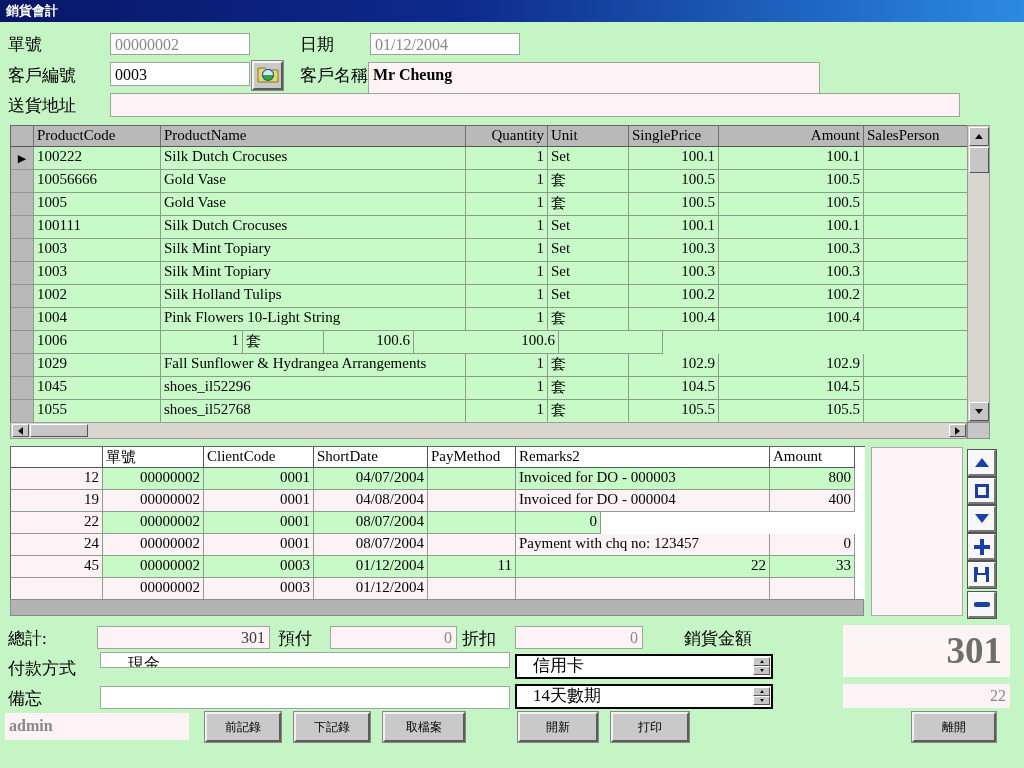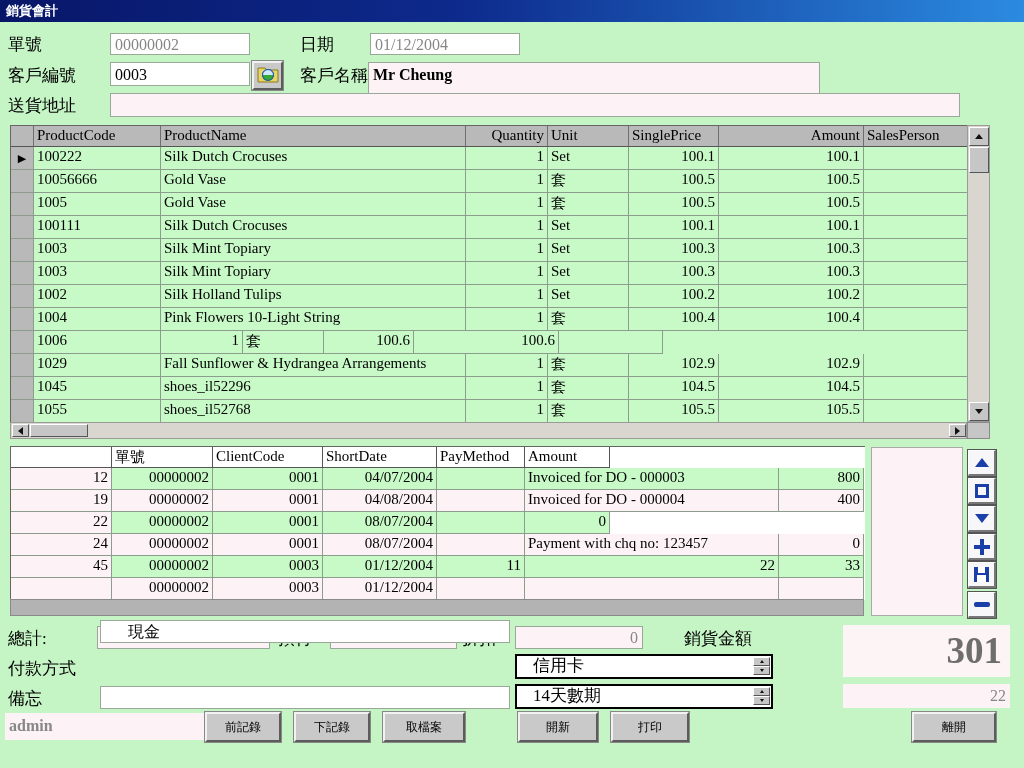--- a/index.html
+++ b/index.html
@@ -29,21 +29,21 @@
   .gc{box-sizing:border-box;border-right:1px solid #8d9d8d;border-bottom:1px solid #8d9d8d;
     font-size:15px;padding:1px 3px;white-space:nowrap;overflow:hidden;height:23px;background:#c8fac8;}
   .gh{background:#b9b9b9;border-right:1px solid #6f6f6f;border-bottom:1px solid #555;height:21px;}
   .sel{background:#b9b9b9;font-size:11px;line-height:20px;text-align:center;color:#000;}
   .w0{width:23px}.w1{width:127px}.w2{width:305px}.w3{width:82px}.w4{width:81px}.w5{width:90px}.w6{width:145px}.w7{width:104px}
   
   .g2 .gc{height:22px;background:#c8fac8;}
   .g2 .gh{background:#fff;border-right:1px solid #555;height:21px;}
   .g2 .grow:nth-child(even) .gc{background:#fdf3f6;}
   .g2 .gc.idcol{background:#fdf3f6;}
-  .v0{width:101px}.v1{width:101px}.v2{width:110px}.v3{width:114px}.v4{width:88px}.v5{width:254px}.v6{width:85px}
+  .v0{width:92px}.v1{width:101px}.v2{width:110px}.v3{width:114px}.v4{width:88px}.v5{width:254px}.v6{width:85px}
   
   .sbtrack{position:absolute;background:#d9d6cf;border:1px solid #9a9a9a;box-sizing:border-box;}
   .sbtn{position:absolute;background:#c6c6c6;border-top:1px solid #fff;border-left:1px solid #fff;
     border-right:1px solid #555;border-bottom:1px solid #555;box-sizing:border-box;
     display:flex;align-items:center;justify-content:center;}
   .thumb{position:absolute;background:#c6c6c6;border-top:1px solid #fff;border-left:1px solid #fff;
     border-right:1px solid #555;border-bottom:1px solid #555;box-sizing:border-box;}
   .tri{width:0;height:0;border:4px solid transparent;}
   .tri.u{border-bottom:5px solid #111;margin-top:-4px;}
   .tri.d{border-top:5px solid #111;margin-bottom:-4px;}
@@ -267,20 +267,21 @@
   </div>
   <div class="graybar" style="left:967px;top:422px;width:23px;height:17px;background:#c6c6c6;"></div>
 
   <div class="gridwrap g2" style="left:10px;top:446px;width:854px;background:#fff;">
     <div class="grow" id="g2head">
         <div class="gc gh v0"></div>
         <div class="gc gh v1">單號</div>
         <div class="gc gh v2">ClientCode</div>
         <div class="gc gh v3">ShortDate</div>
         <div class="gc gh v4">PayMethod</div>
+        <div class="gc gh v5">Remarks2</div>
         <div class="gc gh v6">Amount</div>
       </div>
     <div id="g2body">
         <div class="grow">
           <div class="gc v0 right idcol">12</div>
           <div class="gc v1 right">00000002</div>
           <div class="gc v2 right">0001</div>
           <div class="gc v3 right">04/07/2004</div>
           <div class="gc v4 right"></div>
           <div class="gc v5">Invoiced for DO - 000003</div>
@@ -358,21 +359,21 @@
   <div class="lbl" style="left:8px;top:627px;">總計:</div>
   <div class="field pink right" style="left:97px;top:626px;width:173px;height:23px;color:#3c3c3c;">301</div>
   <div class="lbl" style="left:278px;top:627px;">預付</div>
   <div class="field pink right gray" style="left:330px;top:626px;width:127px;height:23px;">0</div>
   <div class="lbl" style="left:462px;top:627px;">折扣</div>
   <div class="field pink right gray" style="left:515px;top:626px;width:128px;height:23px;">0</div>
   <div class="lbl" style="left:684px;top:627px;">銷貨金額</div>
   <div class="bigtotal">301</div>
 
   <div class="lbl" style="left:8px;top:657px;">付款方式</div>
-  <div class="field" style="left:100px;top:620px;width:410px;height:23px;padding-left:27px;">現金</div>
+  <div class="field" style="left:100px;top:652px;width:410px;height:16px;padding-left:27px;">現金</div>
   <div class="combo" style="left:515px;top:654px;width:258px;height:25px;">
     <span>信用卡</span>
     <span class="spin">
       <span class="sp up">
           <span class="t"></span>
         </span>
       <span class="sp dn">
           <span class="t"></span>
         </span>
     </span>
@@ -386,21 +387,21 @@
       <span class="sp up">
           <span class="t"></span>
         </span>
       <span class="sp dn">
           <span class="t"></span>
         </span>
     </span>
   </div>
   <div class="field pink right gray" style="left:843px;top:684px;width:167px;height:24px;border:none;line-height:24px;">22</div>
 
-  <div class="field pink bold gray" style="left:5px;top:713px;width:222px;height:27px;line-height:26px;border:none;font-family:Liberation Serif, serif;">admin</div>
+  <div class="field pink bold gray" style="left:5px;top:713px;width:184px;height:27px;line-height:26px;border:none;font-family:Liberation Serif, serif;">admin</div>
   <div class="btn" style="left:205px;top:712px;width:76px;height:30px;">前記錄</div>
   <div class="btn" style="left:294px;top:712px;width:76px;height:30px;">下記錄</div>
   <div class="btn" style="left:383px;top:712px;width:82px;height:30px;">取檔案</div>
   <div class="btn" style="left:518px;top:712px;width:80px;height:30px;">開新</div>
   <div class="btn" style="left:611px;top:712px;width:78px;height:30px;">打印</div>
   <div class="btn" style="left:912px;top:712px;width:84px;height:30px;">離開</div>
 
 </div>
 
 </body></html>

